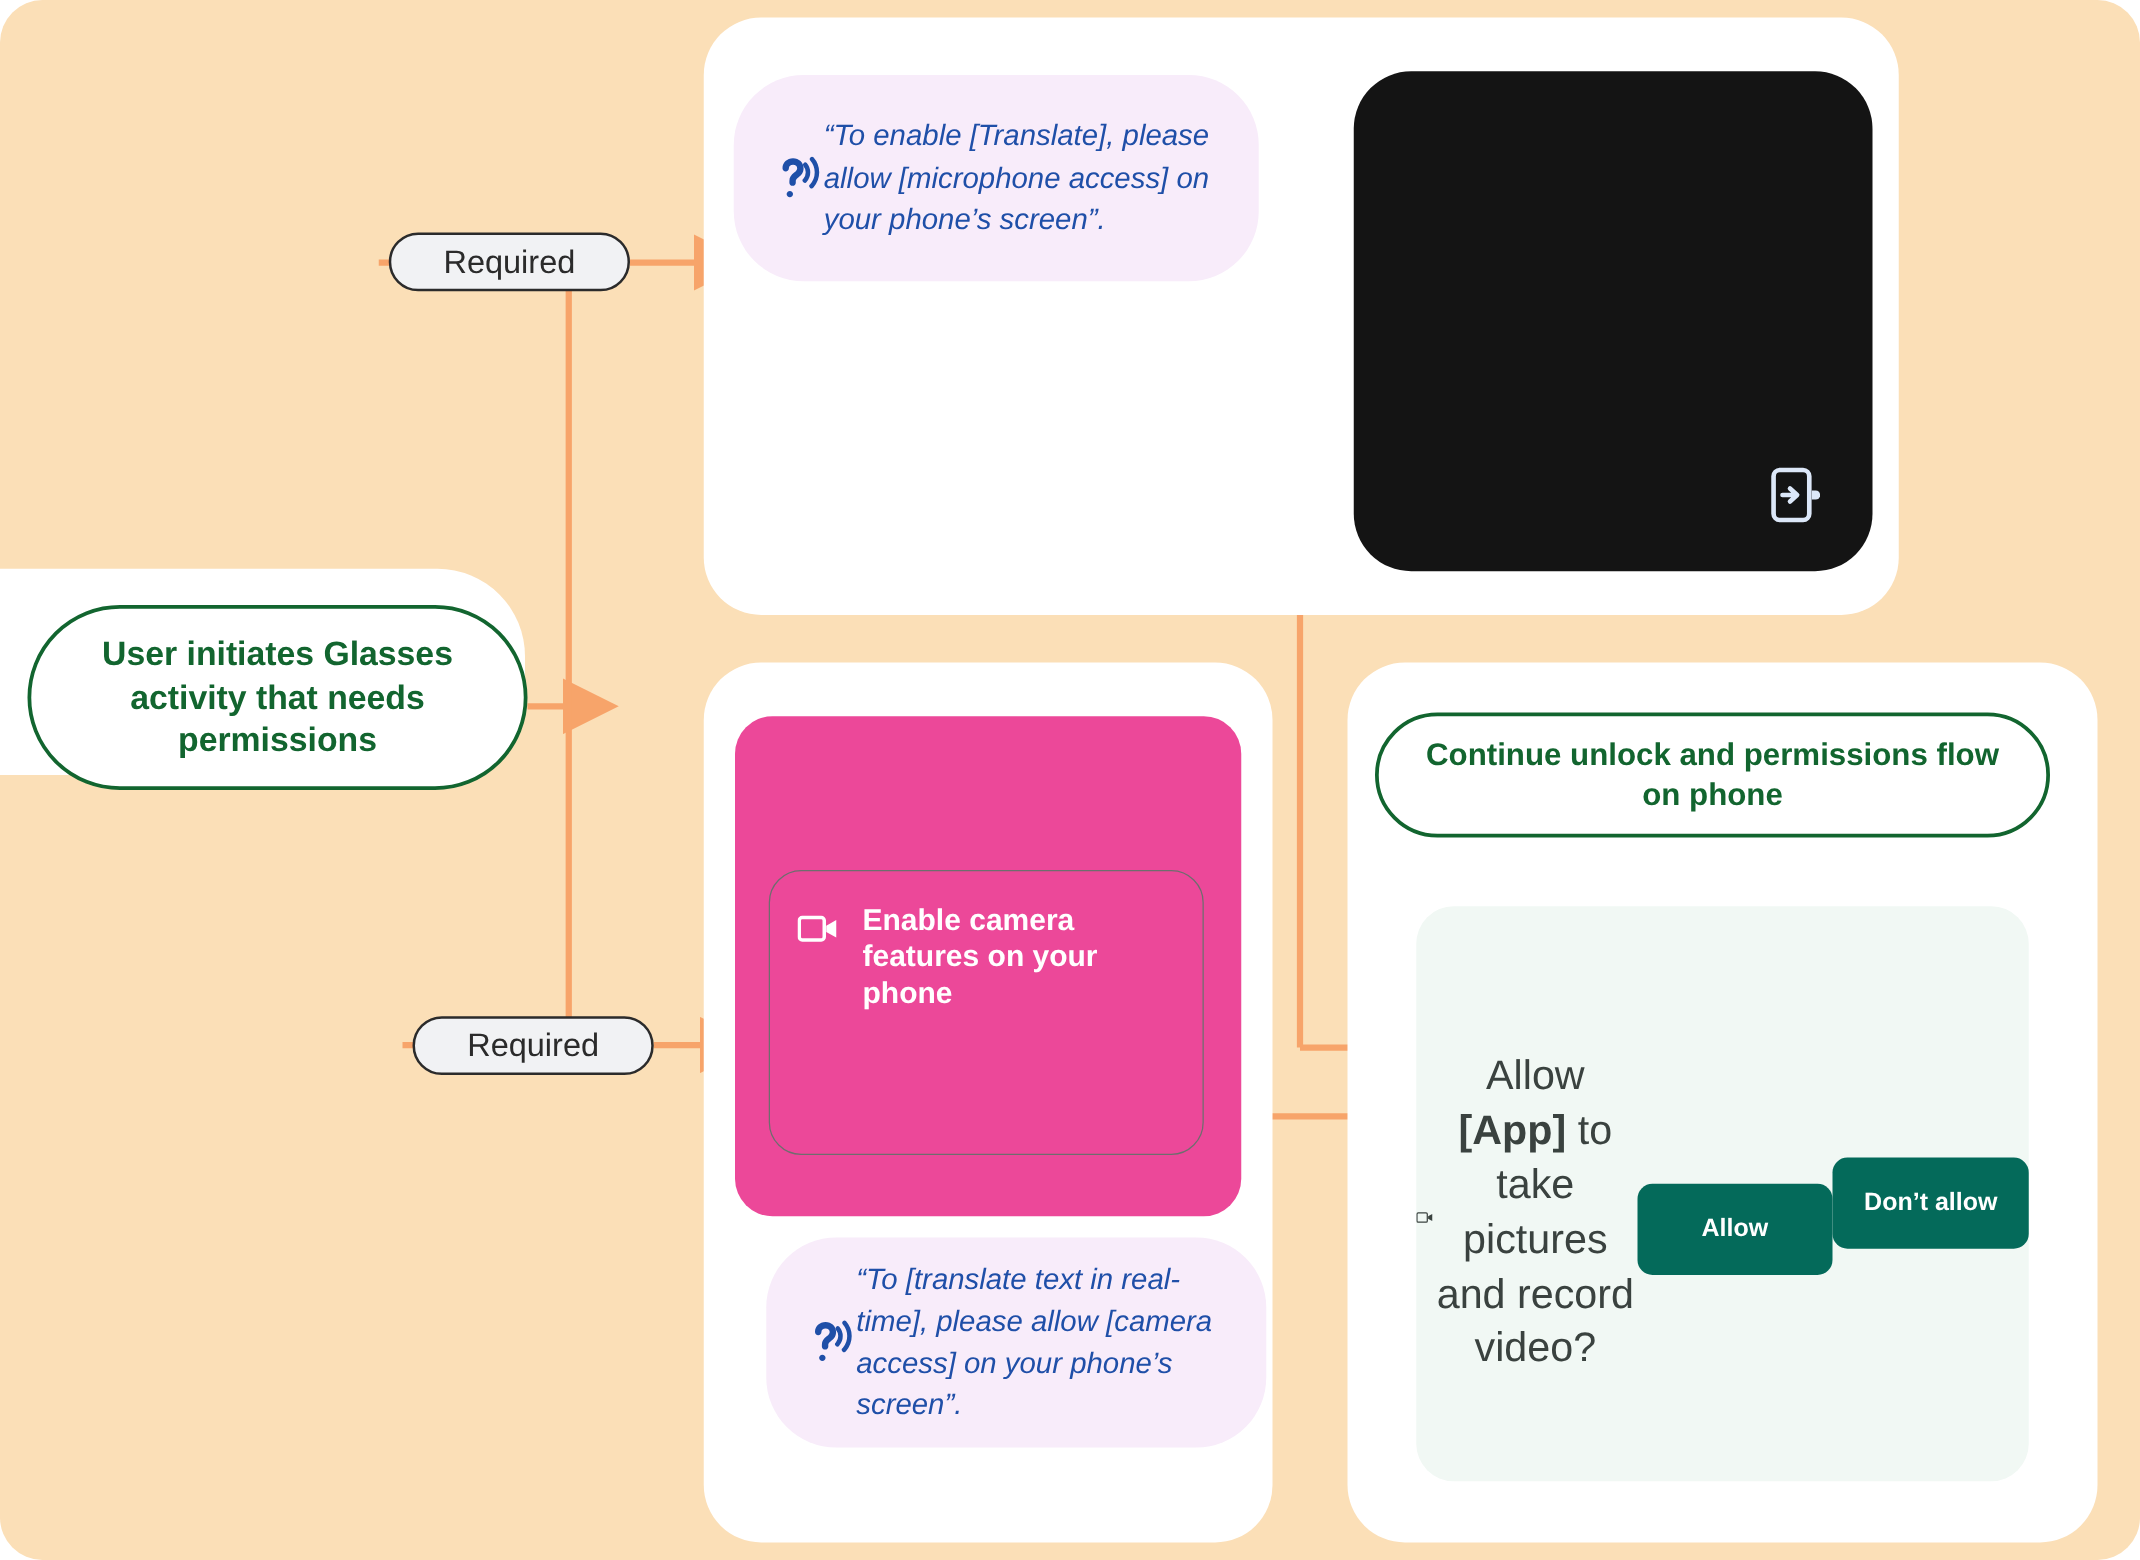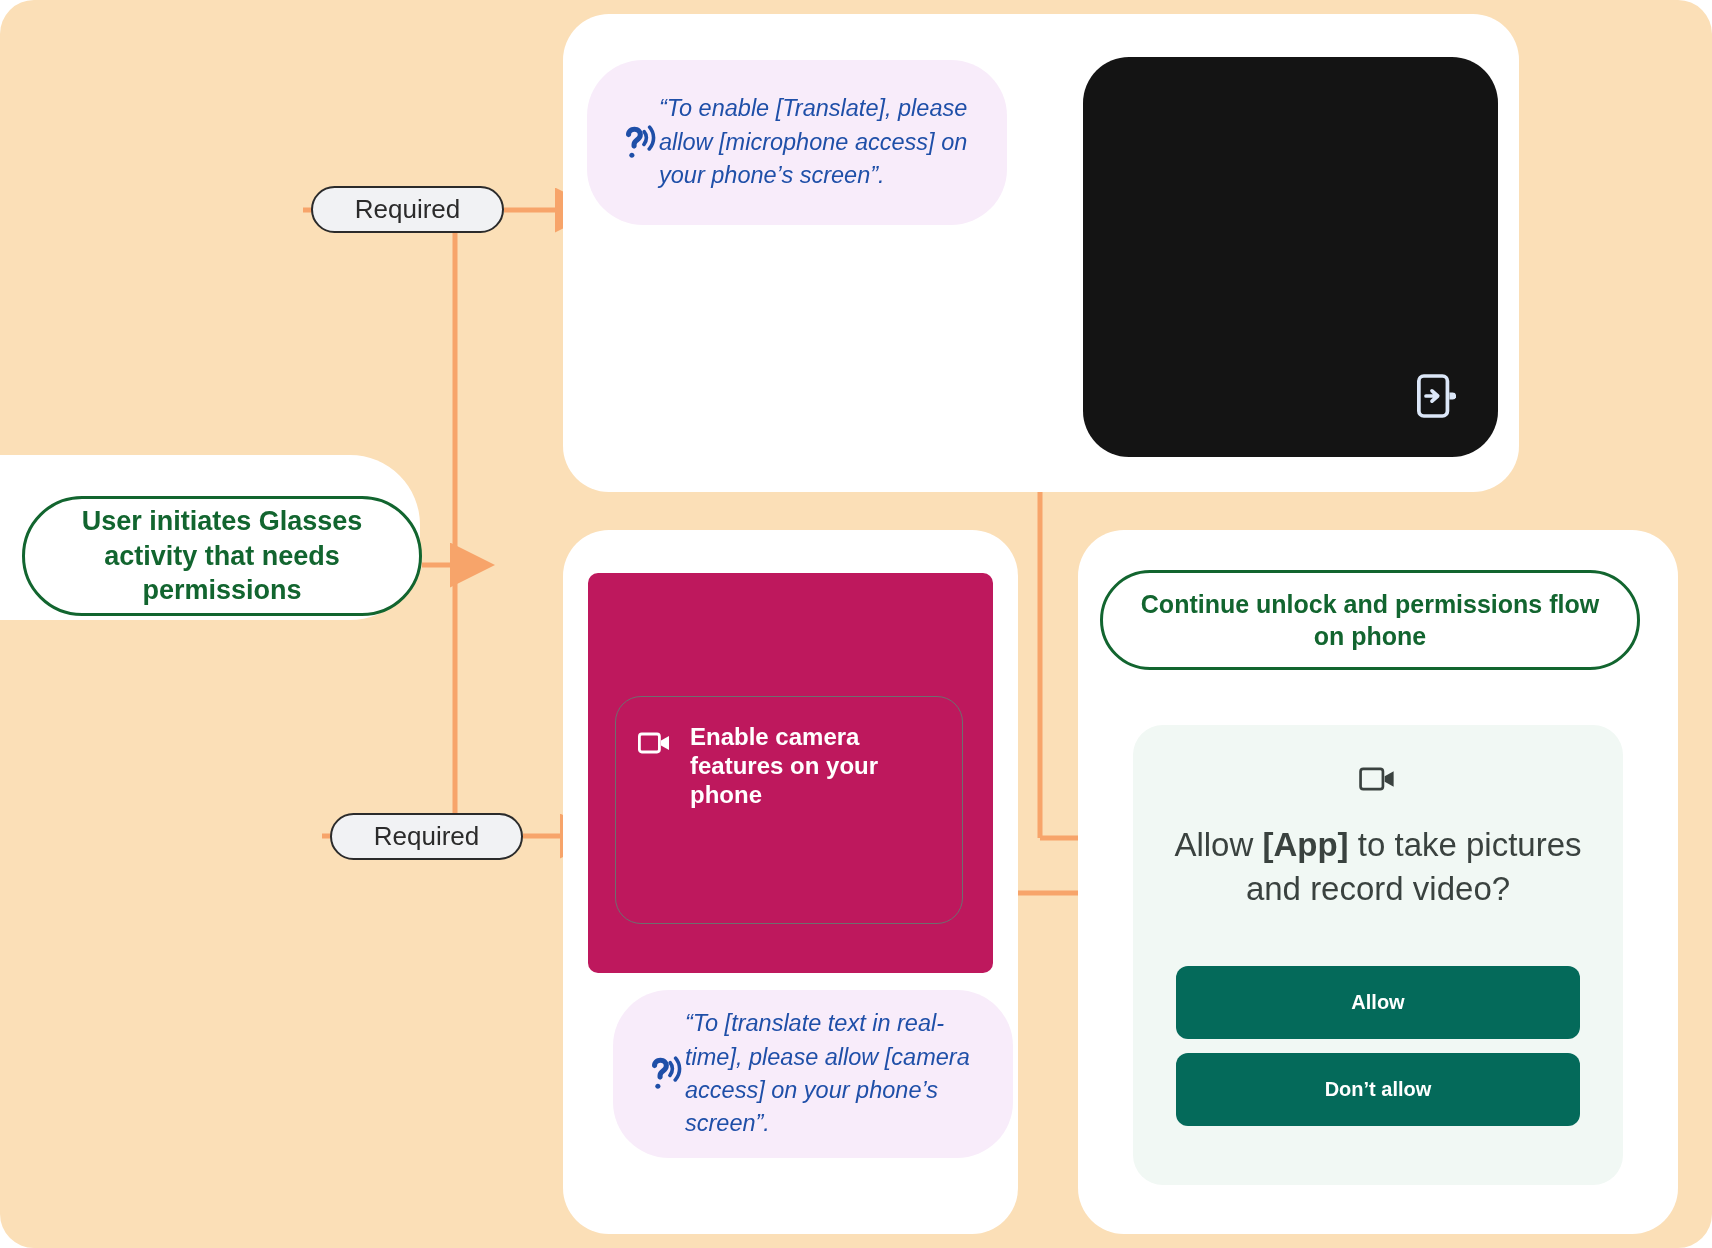--- a/index.html
+++ b/index.html
@@ -33,21 +33,21 @@
     box-sizing:border-box;
     border:3px solid #12652f;
     background:#ffffff;
     border-radius:999px;
     color:#12652f;
     font-weight:bold;
     display:flex;align-items:center;justify-content:center;
     text-align:center;
     line-height:1.28;
   }
-  #node-start{left:22px;top:496px;width:400px;height:120px;font-size:27px;padding:16px 26px;}
+  #node-start{left:22px;top:484px;width:400px;height:148px;font-size:27px;padding:16px 26px;}
   #node-continue{left:1100px;top:570px;width:540px;height:100px;font-size:25px;padding:0 26px;}
 
   
   .pill{
     position:absolute;box-sizing:border-box;
     background:#f1f2f4;border:2.5px solid #2b2b2b;
     border-radius:999px;color:#2b2b2b;
     display:flex;align-items:center;justify-content:center;
     font-size:26px;
   }
@@ -70,38 +70,38 @@
 
   
   #card-black-top{
     position:absolute;left:1083px;top:57px;width:415px;height:400px;
     background:#141414;border-radius:46px;
   }
   #phone-into-icon{position:absolute;right:42px;bottom:38px;width:40px;height:46px;}
 
   #card-black-bottom{
     position:absolute;left:588px;top:573px;width:405px;height:400px;
-    background:#be185d;border-radius:10px;
+    background:#ec4899;border-radius:30px;
   }
   #inner-card{
     position:absolute;left:27px;top:123px;width:348px;height:228px;
     box-sizing:border-box;
     border:1.6px solid #6e6e6e;border-radius:26px;
     padding:26px 22px 0 22px;
     display:flex;gap:18px;
   }
   #inner-card .cam-icon{flex:0 0 auto;width:34px;height:30px;margin-top:5px;}
   #inner-card .body{color:#ffffff;font-size:24px;font-weight:bold;line-height:1.2;}
   #inner-card .body .ln2{display:block;margin-top:3px;}
 
   
   #perm-dialog{
     position:absolute;left:1133px;top:725px;width:490px;height:460px;
     background:#f1f8f4;border-radius:30px;
-    display:flex;flex-direction:column;align-items:center;
+    display:flex;flex-direction:row;align-items:center;
   }
   #perm-cam-icon{margin-top:38px;width:38px;height:32px;}
   #perm-title{
     margin-top:28px;width:440px;text-align:center;
     color:#3a423f;font-size:33px;line-height:1.32;
   }
   #perm-title b{font-weight:bold;}
   .perm-btn{
     width:404px;height:73px;border-radius:12px;
     background:#046a5a;color:#ffffff;

